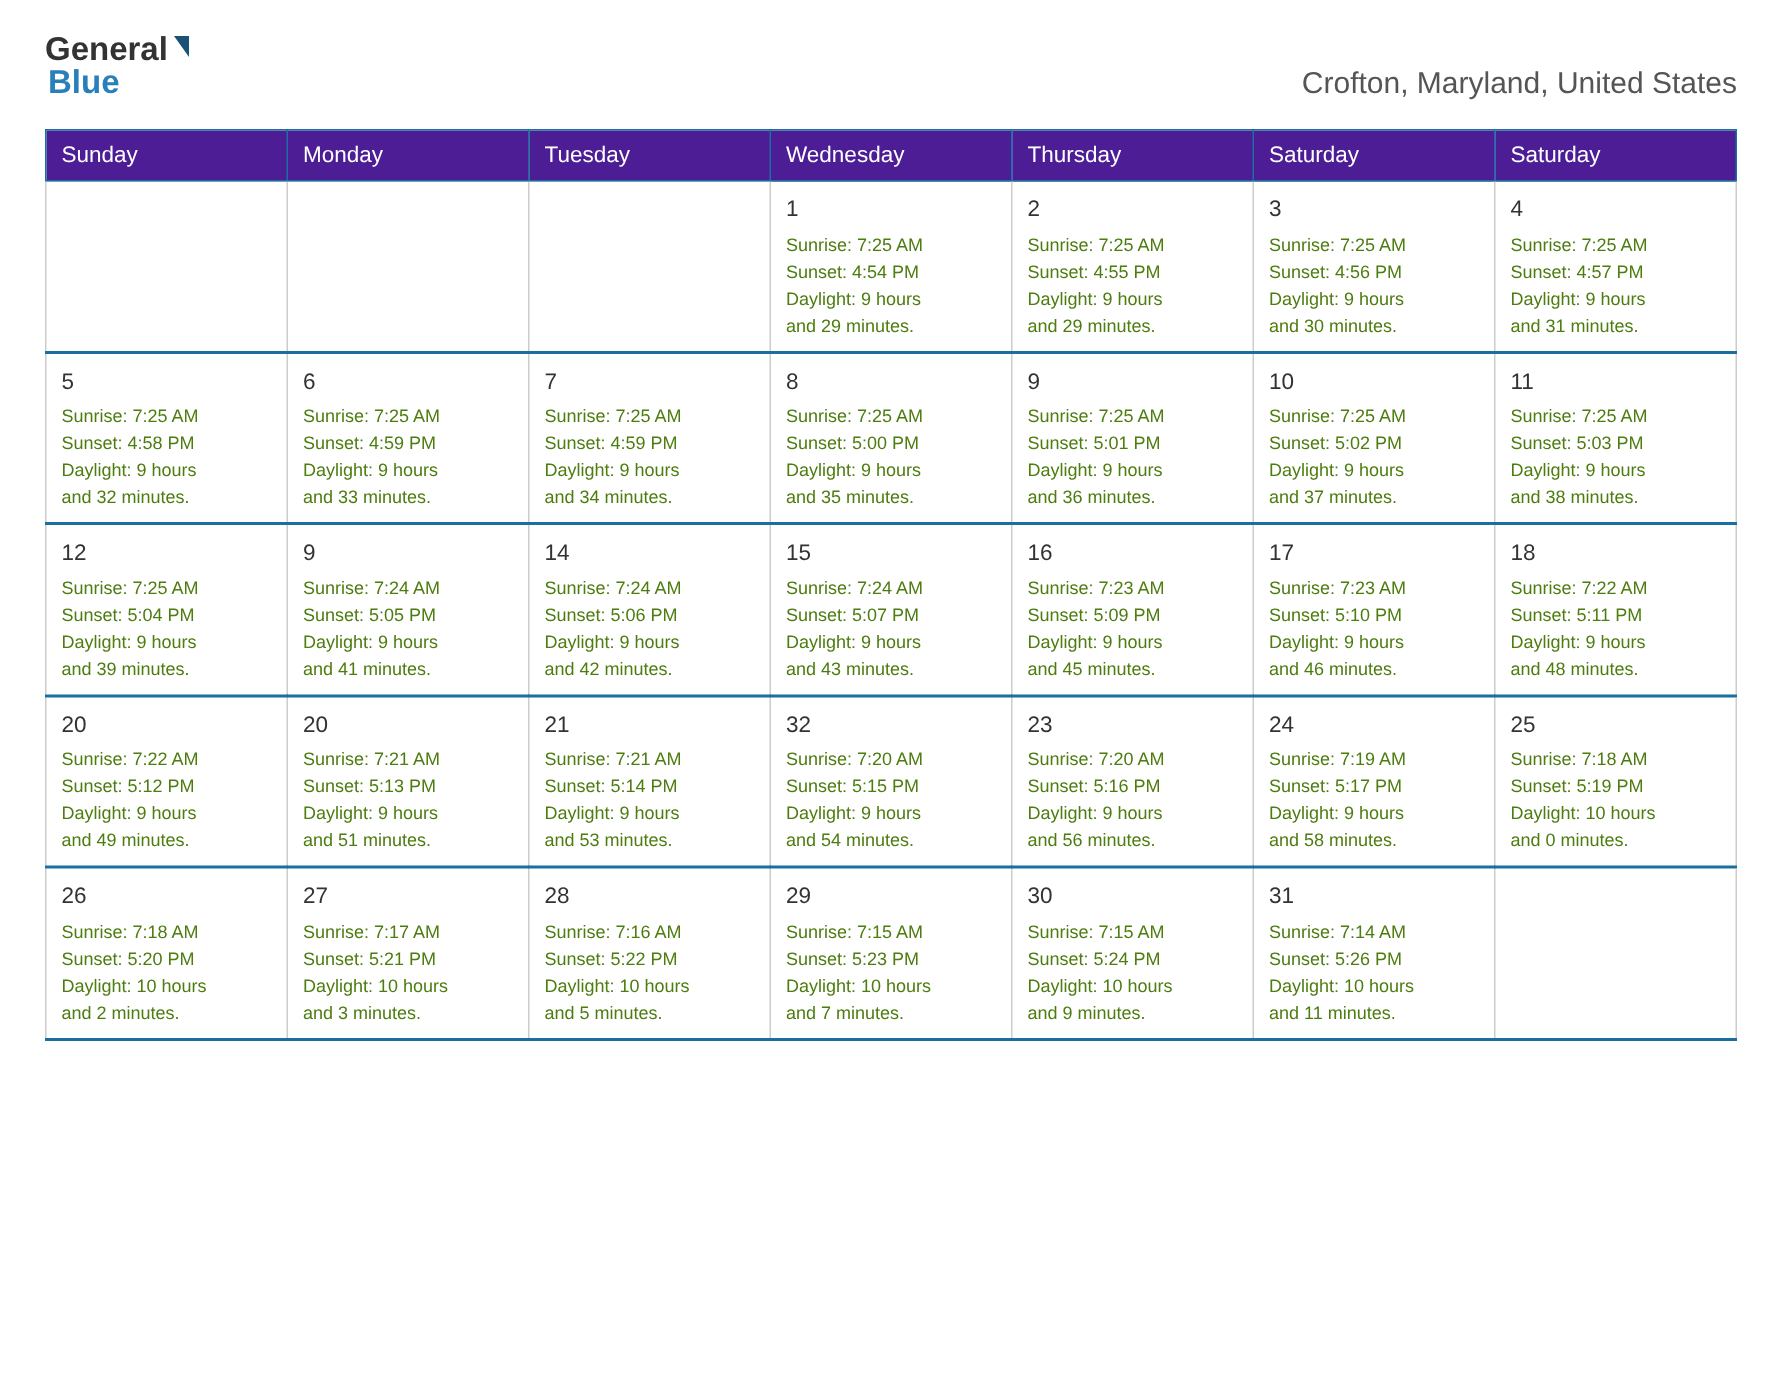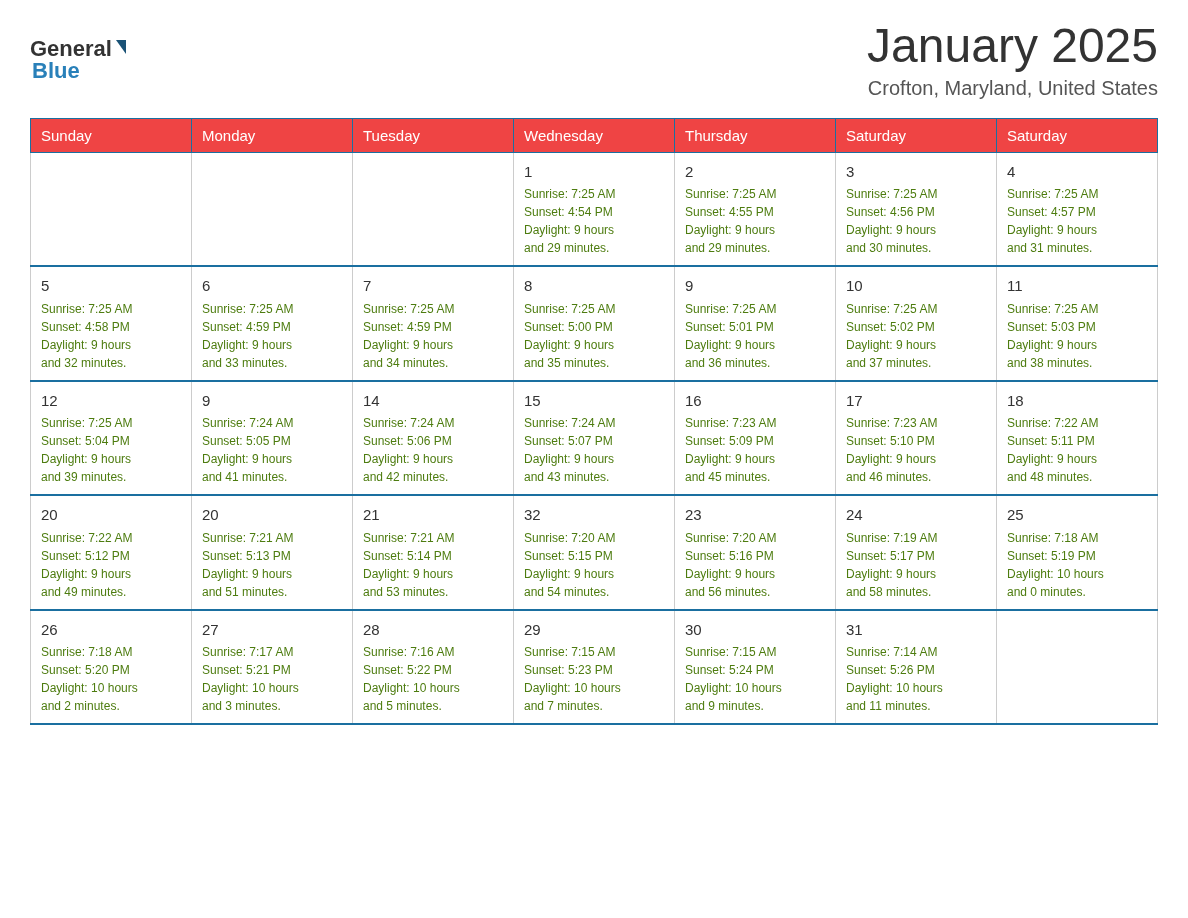--- a/index.html
+++ b/index.html
@@ -7,21 +7,21 @@
       font-family: Arial, sans-serif;
       background: #fff;
       color: #333;
       width: 1188px;
       min-height: 918px;
       padding: 20px 30px;
     }
     .header {
       display: flex;
       justify-content: space-between;
-      align-items: center;
+      align-items: flex-end;
       margin-bottom: 18px;
     }
     .logo {
       display: flex;
       flex-direction: column;
       align-items: flex-start;
     }
     .logo-text {
       font-size: 22px;
       font-weight: bold;
@@ -63,21 +63,21 @@
       font-size: 20px;
       color: #555;
       margin-top: 4px;
     }
     table {
       width: 100%;
       border-collapse: collapse;
       table-layout: fixed;
     }
     thead tr {
-      background-color: #ef4444;
+      background-color: #4c1d95;
     }
     thead th {
       color: #fff;
       font-size: 15px;
       font-weight: normal;
       padding: 8px 10px;
       text-align: left;
       border: 1px solid #1a6fa0;
     }
     tbody td {
@@ -112,21 +112,20 @@
 
 <div class="header">
   <div class="logo">
     <div class="logo-text">
       <span class="logo-general">General</span>
       <span class="logo-arrow"></span>
     </div>
     <span class="logo-blue">Blue</span>
   </div>
   <div class="title-section">
-    <div class="month-title">January 2025</div>
     <div class="location">Crofton, Maryland, United States</div>
   </div>
 </div>
 
 <table>
   <thead>
     <tr>
     <th>Sunday</th>
         <th>Monday</th>
         <th>Tuesday</th>

